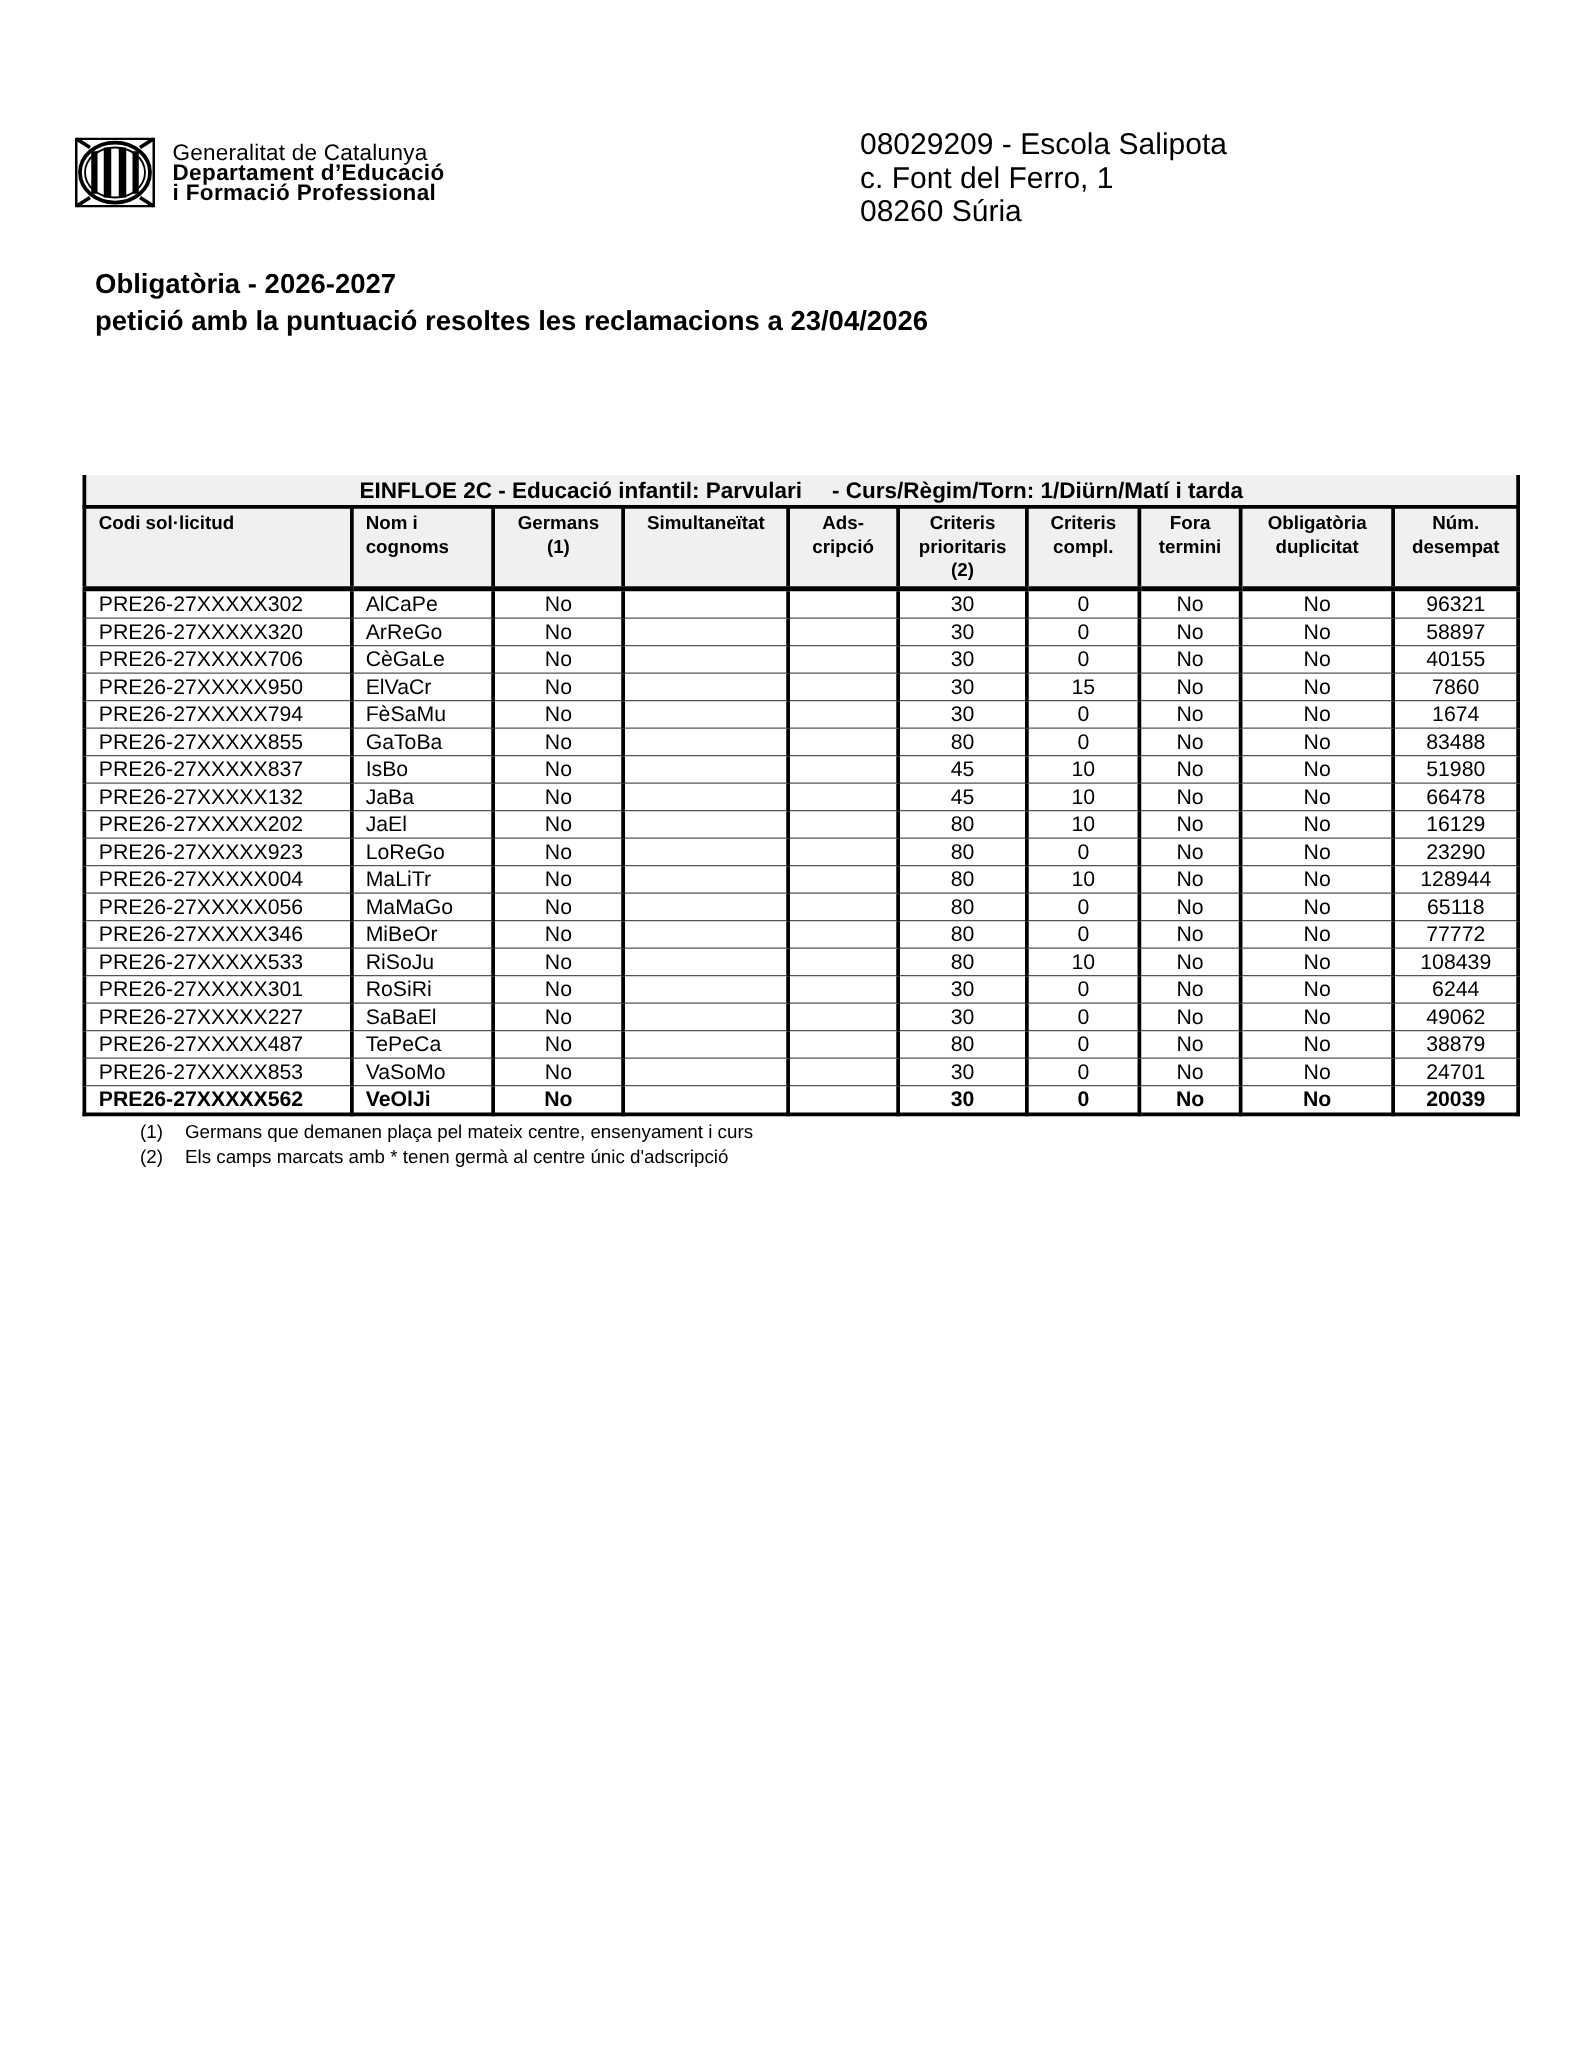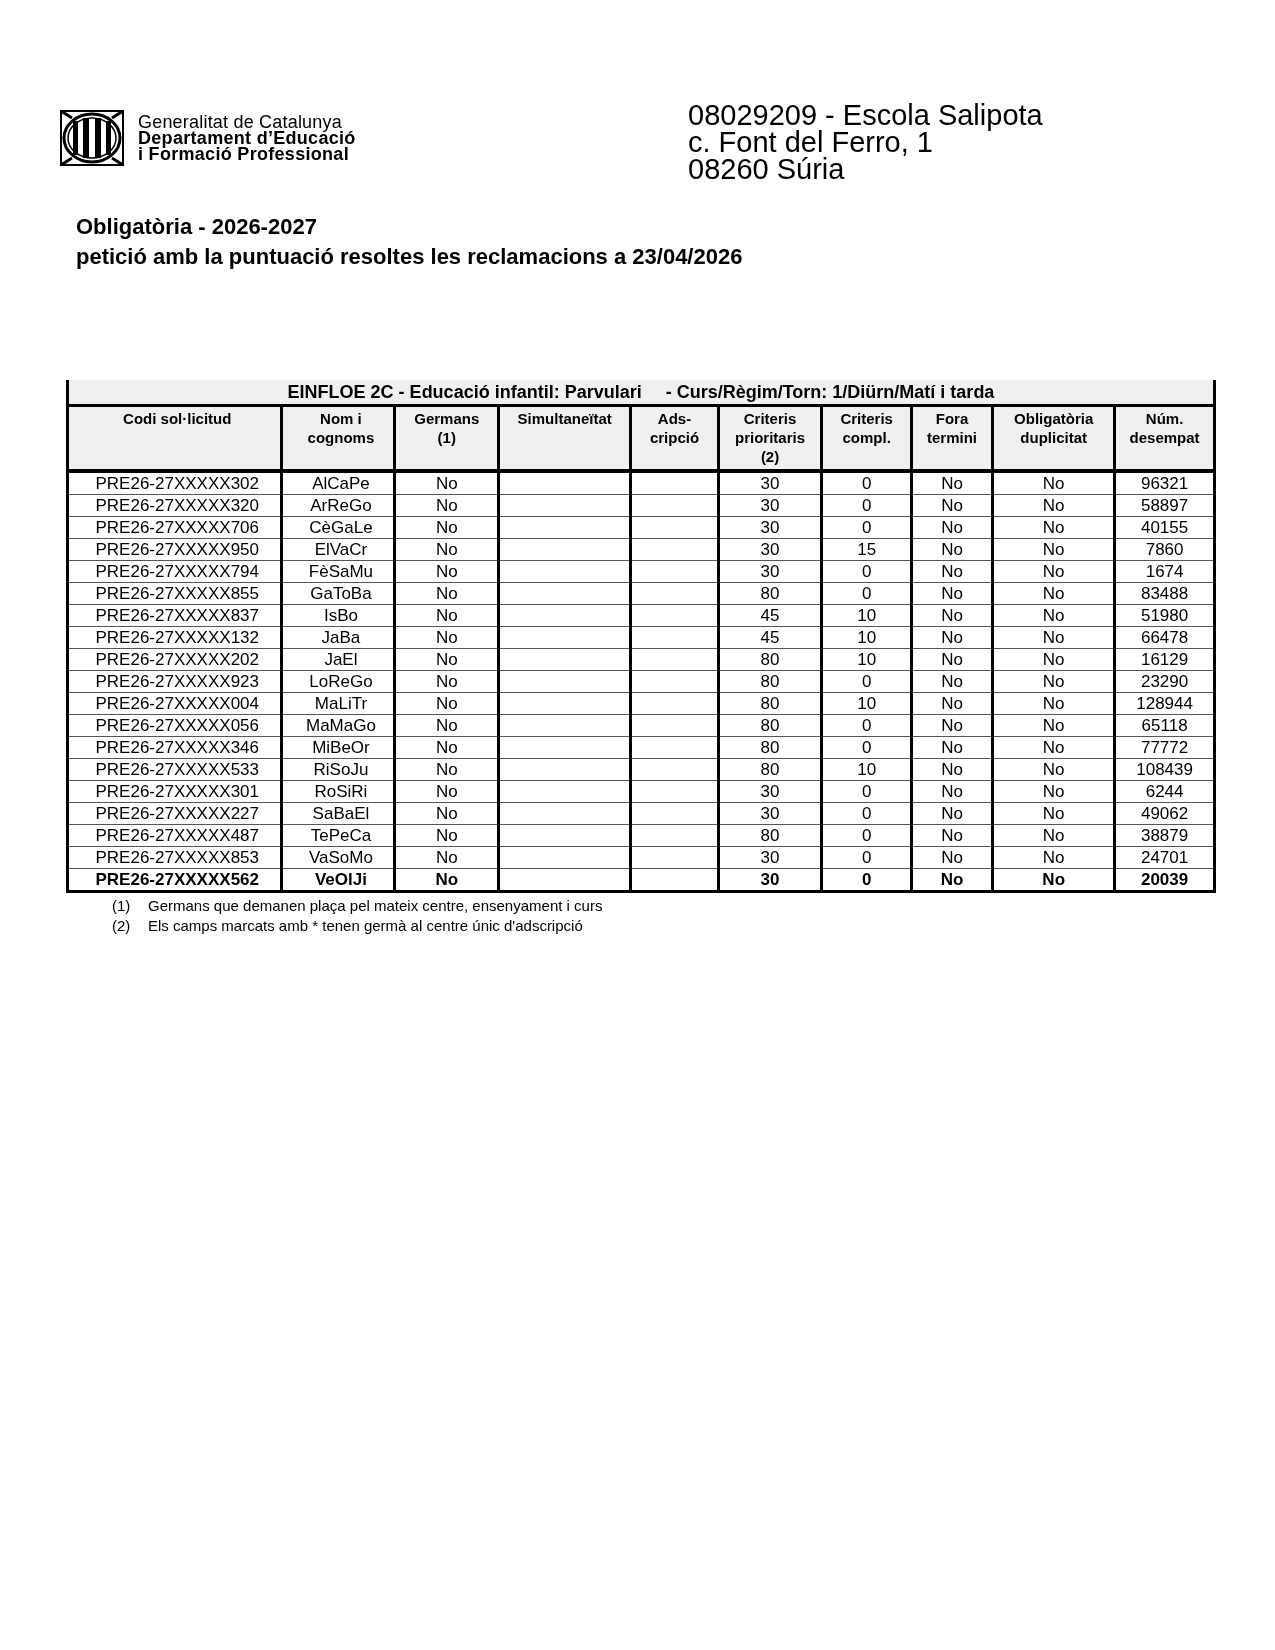--- a/index.html
+++ b/index.html
@@ -4,32 +4,32 @@
 <style>
   html, body { margin: 0; padding: 0; background: #ffffff; }
   body { width: 1275px; height: 1650px; position: relative; font-family: "Liberation Sans", sans-serif; color: #000; overflow: hidden; }
 
   .logo { position: absolute; left: 60px; top: 110px; display: flex; align-items: center; }
   .logo-emblem { width: 64px; height: 56px; position: relative; }
   .logo-text { margin-left: 14px; line-height: 16px; }
   .logo-line1 { font-size: 18px; font-weight: normal; letter-spacing: 0.2px; }
   .logo-line2, .logo-line3 { font-size: 18px; font-weight: bold; letter-spacing: 0.3px; }
 
-  .school { position: absolute; left: 688px; top: 102px; font-size: 29px; line-height: 27px; }
+  .school { position: absolute; left: 688px; top: 102px; font-size: 24px; line-height: 27px; }
 
   .titles { position: absolute; left: 76px; top: 212px; font-weight: bold; font-size: 22px; line-height: 30px; width: 1110px; }
 
   .table-wrap { position: absolute; left: 66px; top: 380px; width: 1150px; }
   table { border-collapse: collapse; width: 1150px; table-layout: fixed; }
   .caption-row td { background: #f0f0f0; font-weight: bold; font-size: 18px; text-align: center; height: 24px; padding: 0; border-left: 3px solid #000; border-right: 3px solid #000; border-bottom: 3px solid #000; margin-top: 20px; }
   .caption-row td .sep { display: inline-block; width: 24px; }
   th { background: #f0f0f0; font-size: 15px; font-weight: bold; vertical-align: top; border-left: 3px solid #000; border-right: 3px solid #000; border-bottom: 4px solid #000; padding: 2px 4px 0 4px; height: 60px; line-height: 19px; text-align: center; }
-  th.left { text-align: center; padding-left: 10px; }
+  th.left { text-align: left; padding-left: 10px; }
   td.cell { font-size: 17px; height: 21px; padding: 0 4px; border-left: 3px solid #000; border-right: 3px solid #000; border-bottom: 1.5px solid #555; text-align: center; white-space: nowrap; line-height: 21px; }
-  td.cell.left { text-align: center; padding-left: 10px; }
+  td.cell.left { text-align: left; padding-left: 10px; }
   tr.last td.cell { border-bottom: 3px solid #000; font-weight: bold; }
 
   .footnotes { position: absolute; left: 112px; top: 896px; font-size: 15px; line-height: 20px; }
   .footnote { display: flex; }
   .fn-num { width: 36px; }
 </style>
 </head>
 <body>
 
 <div class="logo">

